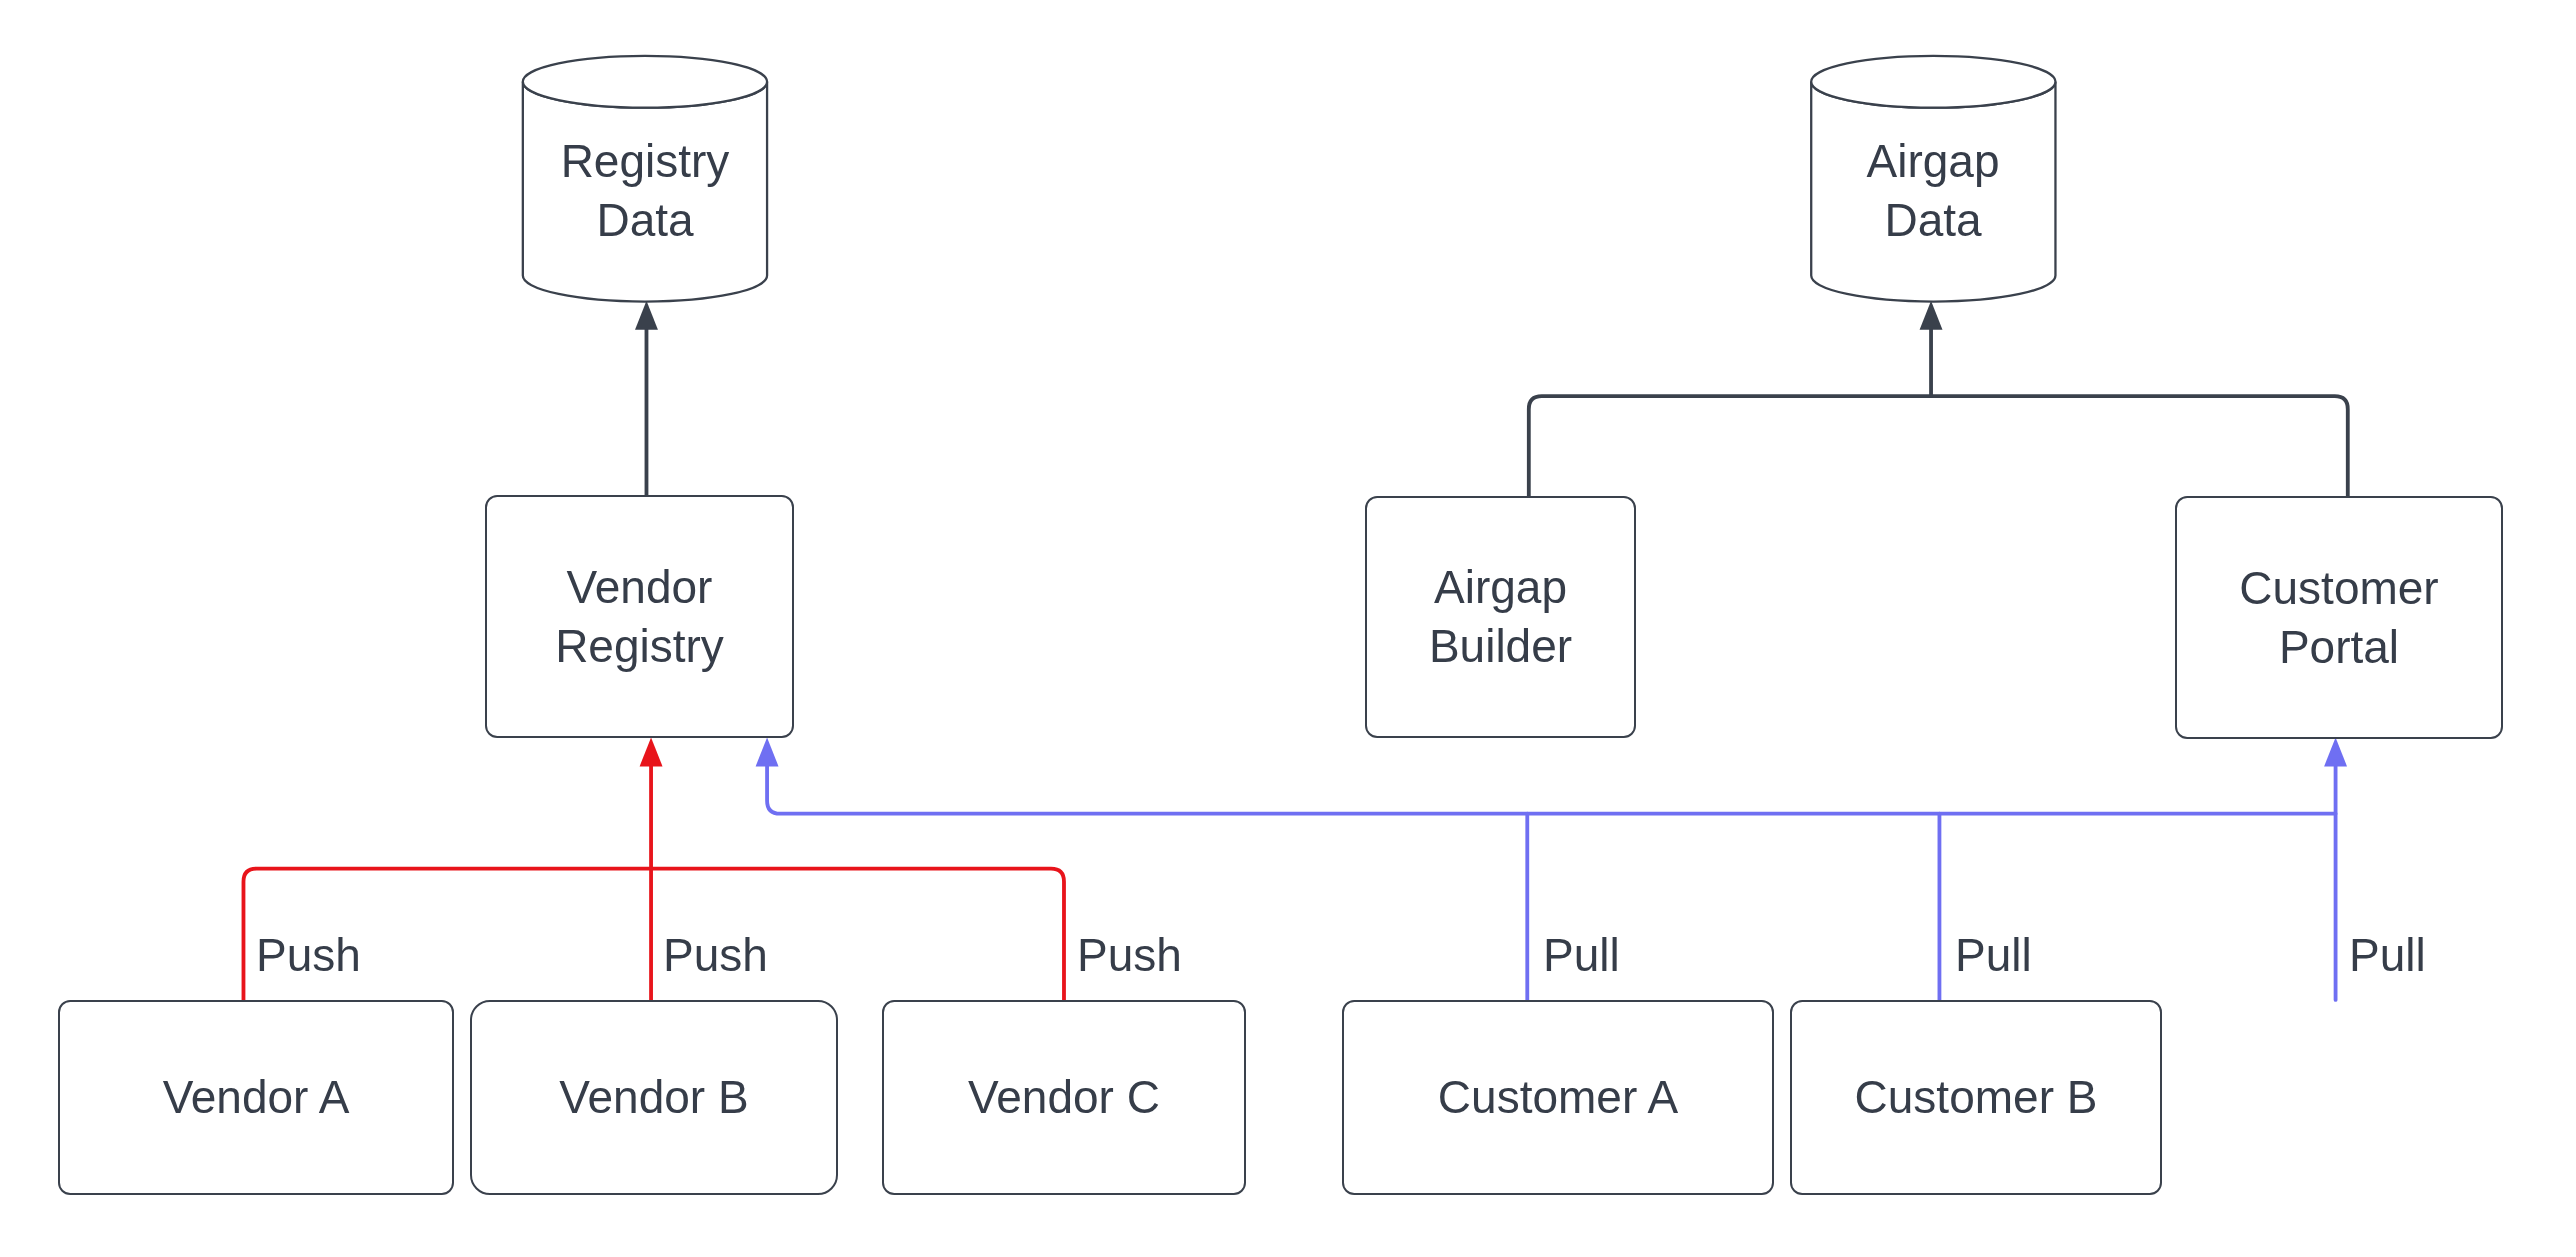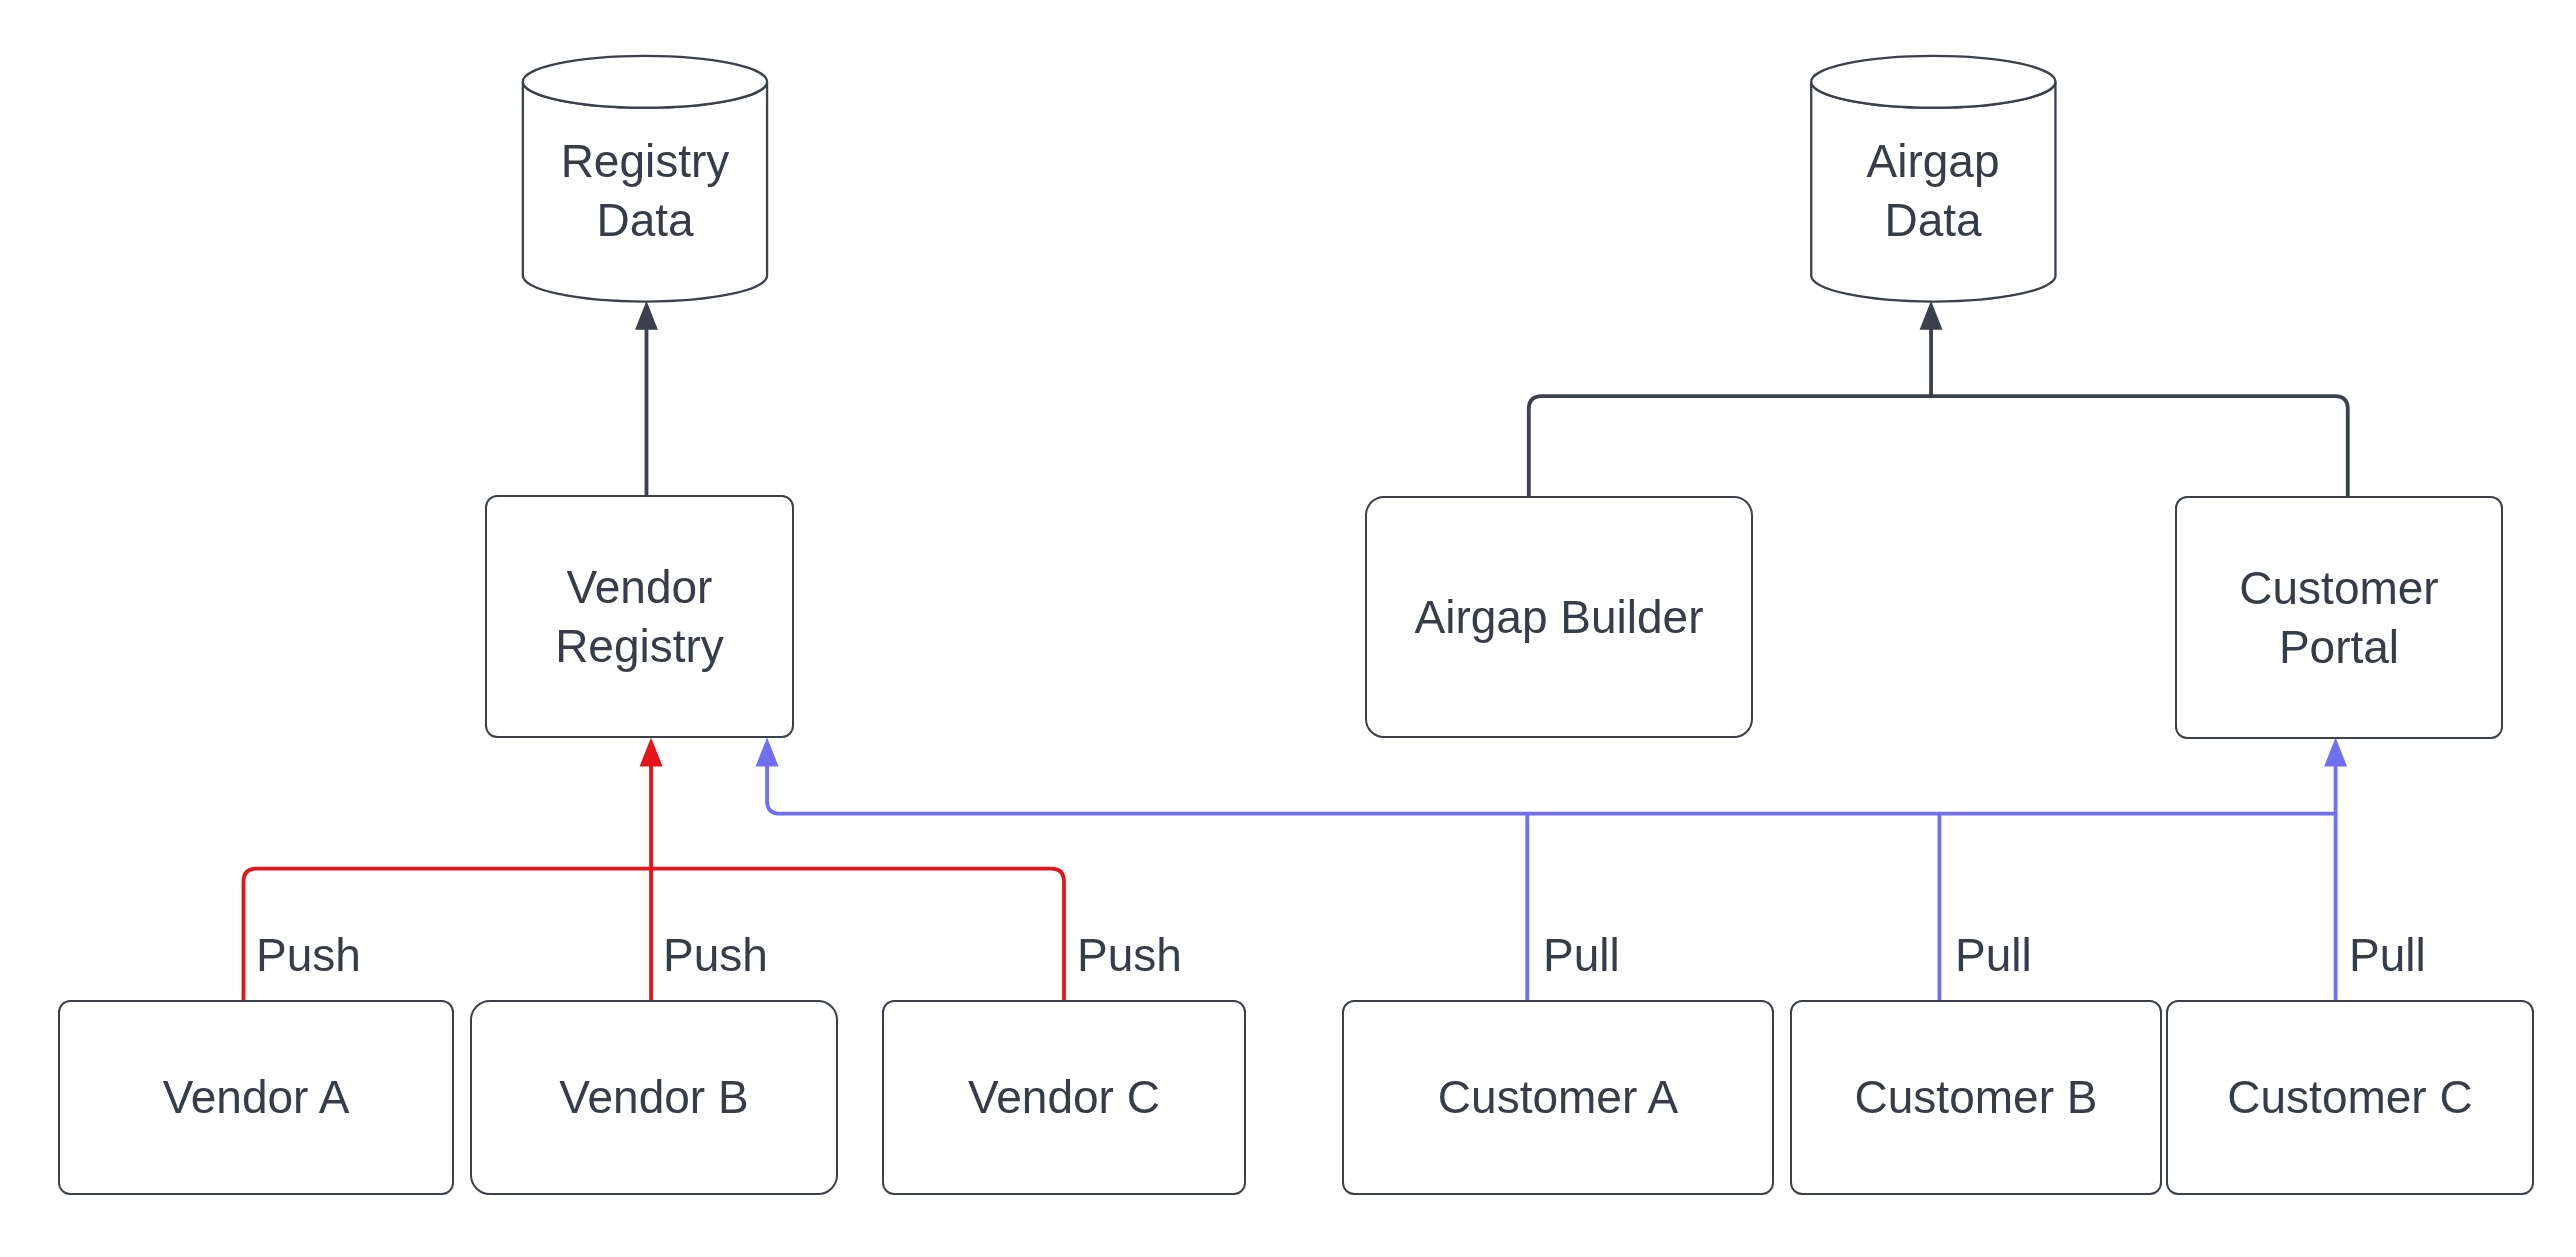--- a/index.html
+++ b/index.html
@@ -89,29 +89,28 @@
     <path class="shape" d="M 685 107 L 685 361 A 160 34 0 0 0 1005 361 L 1005 107 A 160 34 0 0 1 685 107"></path>
     <ellipse class="shape" cx="845" cy="107" rx="160" ry="34"></ellipse>
     <path class="shape" d="M 2373 107 L 2373 361 A 160 34 0 0 0 2693 361 L 2693 107 A 160 34 0 0 1 2373 107"></path>
     <ellipse class="shape" cx="2533" cy="107" rx="160" ry="34"></ellipse>
   </svg>
 
   <div class="cyl-label" style="left:538px;top:99px;width:214px;height:183px;">Registry Data</div>
   <div class="cyl-label" style="left:1826px;top:99px;width:214px;height:183px;">Airgap Data</div>
 
   <div class="node" style="left:485px;top:495px;width:309px;height:243px;padding:0 15.3px;">Vendor Registry</div>
-  <div class="node" style="left:1365px;top:496px;width:388px;height:242px;padding:0 39px;border-radius:19px;">Airgap Builder</div>
+  <div class="node" style="left:1365px;top:496px;width:271px;height:242px;padding:0 39px;">Airgap Builder</div>
   <div class="node" style="left:2175px;top:496px;width:328px;height:243px;padding:0 27px;">Customer Portal</div>
 
   <div class="node" style="left:58px;top:1000px;width:396px;height:195px;">Vendor A</div>
   <div class="node" style="left:470px;top:1000px;width:368px;height:195px;border-radius:20px;">Vendor B</div>
   <div class="node" style="left:882px;top:1000px;width:364px;height:195px;">Vendor C</div>
   <div class="node" style="left:1342px;top:1000px;width:432px;height:195px;">Customer A</div>
   <div class="node" style="left:1754px;top:1000px;width:372px;height:195px;margin-left:36px;">Customer B</div>
-  <div class="node" style="left:2166px;top:1000px;width:368px;height:195px;">Customer C</div>
 
   <div class="edge-label" style="left:256px;top:931px;">Push</div>
   <div class="edge-label" style="left:663px;top:931px;">Push</div>
   <div class="edge-label" style="left:1077px;top:931px;">Push</div>
   <div class="edge-label" style="left:1543px;top:931px;">Pull</div>
   <div class="edge-label" style="left:1955px;top:931px;">Pull</div>
   <div class="edge-label" style="left:2349px;top:931px;">Pull</div>
 
 </div>
 

